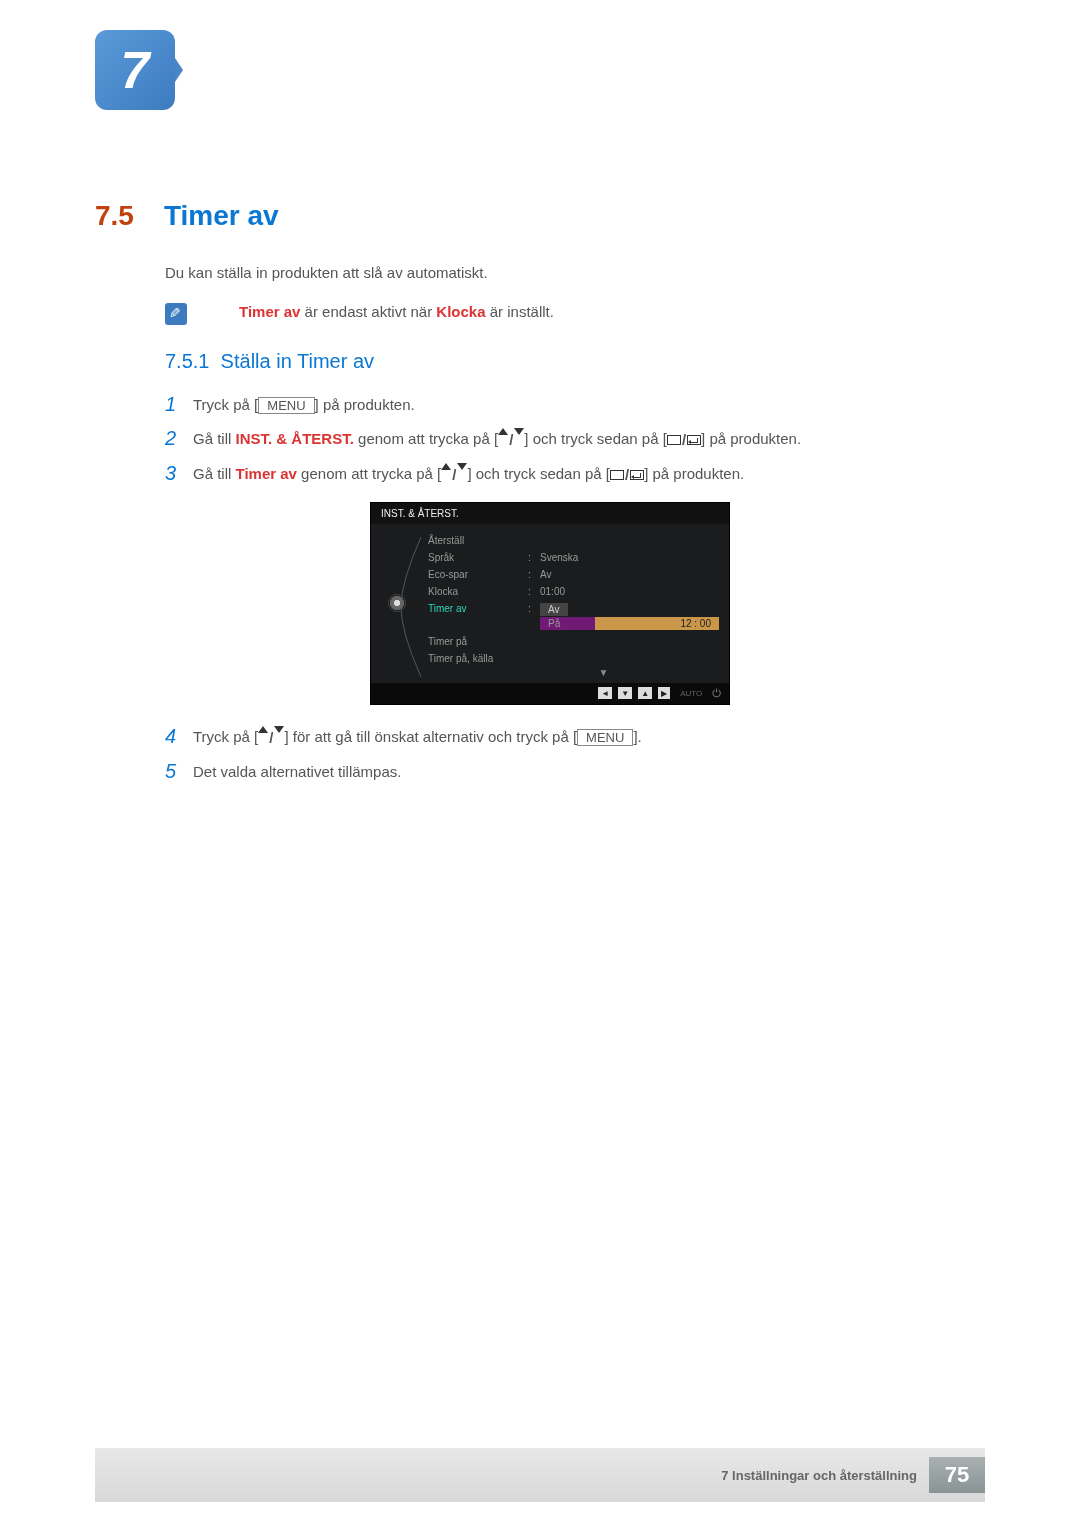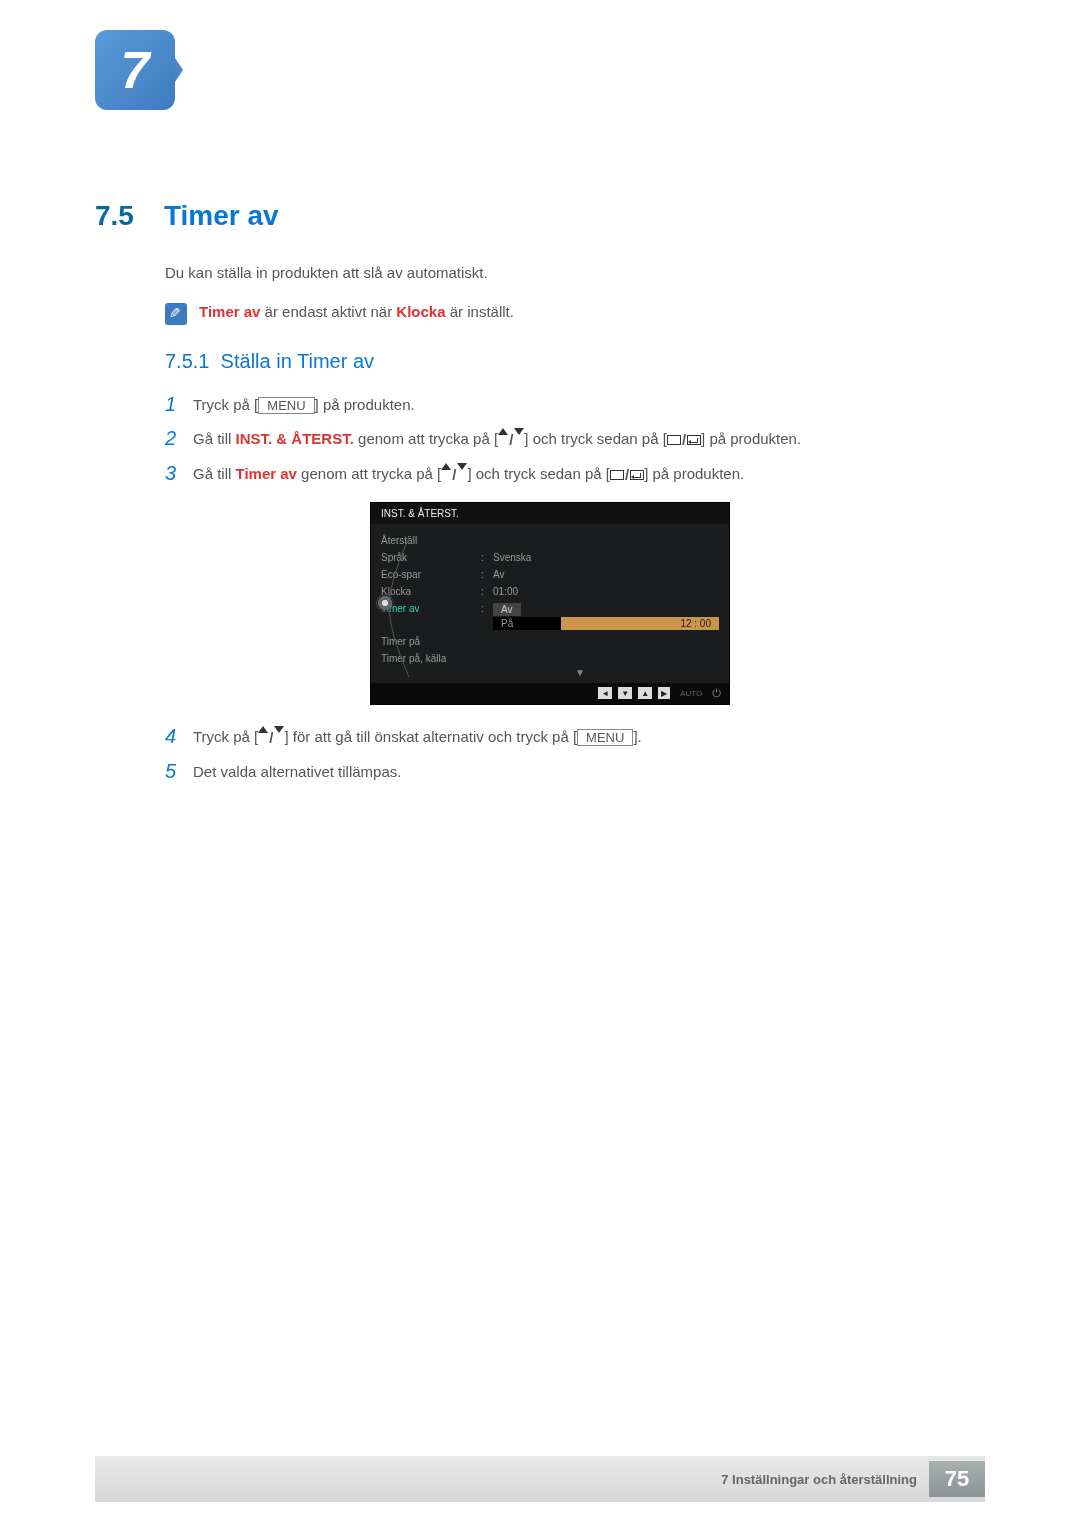--- a/index.html
+++ b/index.html
@@ -48,40 +48,41 @@
     color: #0a77d5;
     font-size: 30px;
     font-weight: bold;
   }
   .section-header {
     margin: 90px 0 30px 95px;
     display: flex;
     align-items: baseline;
   }
   .section-num {
-    color: #0369a1;
+    color: #c2410c;
     font-size: 28px;
     font-weight: bold;
     margin-right: 30px;
   }
   .section-title {
     color: #0a77d5;
     font-size: 28px;
     font-weight: bold;
   }
   .body-text {
     margin: 6px 95px 18px 165px;
     font-size: 15px;
     color: #555;
     line-height: 1.5;
   }
   .note-row {
     display: flex;
     align-items: flex-start;
     margin: 0 95px 25px 165px;
+    gap: 40px;
   }
   .note-icon {
     width: 22px;
     height: 22px;
     background: #3d7bc0;
     border-radius: 3px;
     margin-right: 12px;
     position: relative;
     flex-shrink: 0;
   }
@@ -187,23 +188,22 @@
     color: #999;
   }
   .osd-title {
     background: #111;
     color: #eee;
     padding: 5px 10px;
     font-size: 10px;
   }
   .osd-body {
     display: flex;
-    padding: 8px 10px 5px 10px;
-    position: relative;
-    flex-direction: column;
+    padding: 8px 10px 5px 22px;
+    position: relative;
   }
   .osd-curve {
     width: 35px;
     position: relative;
   }
   .osd-curve svg { position: absolute; top: 0; left: 0; }
   .osd-gear {
     position: absolute;
     top: 62px;
     left: -5px;
@@ -229,24 +229,24 @@
     display: inline-block;
     background: #444;
     padding: 1px 8px;
     color: #ccc;
   }
   .osd-dropdown-row2 {
     display: flex;
     margin-top: 1px;
   }
   .osd-dd-left {
-    background: #000000;
+    background: #701a75;
     padding: 1px 8px;
     color: #999;
-    width: 68px;
+    width: 55px;
   }
   .osd-dd-right {
     background: #c9964a;
     padding: 1px 8px;
     color: #222;
     flex: 1;
     text-align: right;
   }
   .osd-arrow-down {
     text-align: center;
@@ -281,21 +281,21 @@
   .osd-power {
     color: #888;
     font-size: 11px;
   }
 
   .footer {
     position: absolute;
     bottom: 25px;
     left: 95px;
     right: 95px;
-    height: 46px;
+    height: 54px;
     background: linear-gradient(180deg, #e8e8e8 0%, #d8d8d8 100%);
     display: flex;
     justify-content: flex-end;
     align-items: center;
     padding-left: 16px;
   }
   .footer-breadcrumb {
     font-size: 13px;
     font-weight: bold;
     color: #666;

